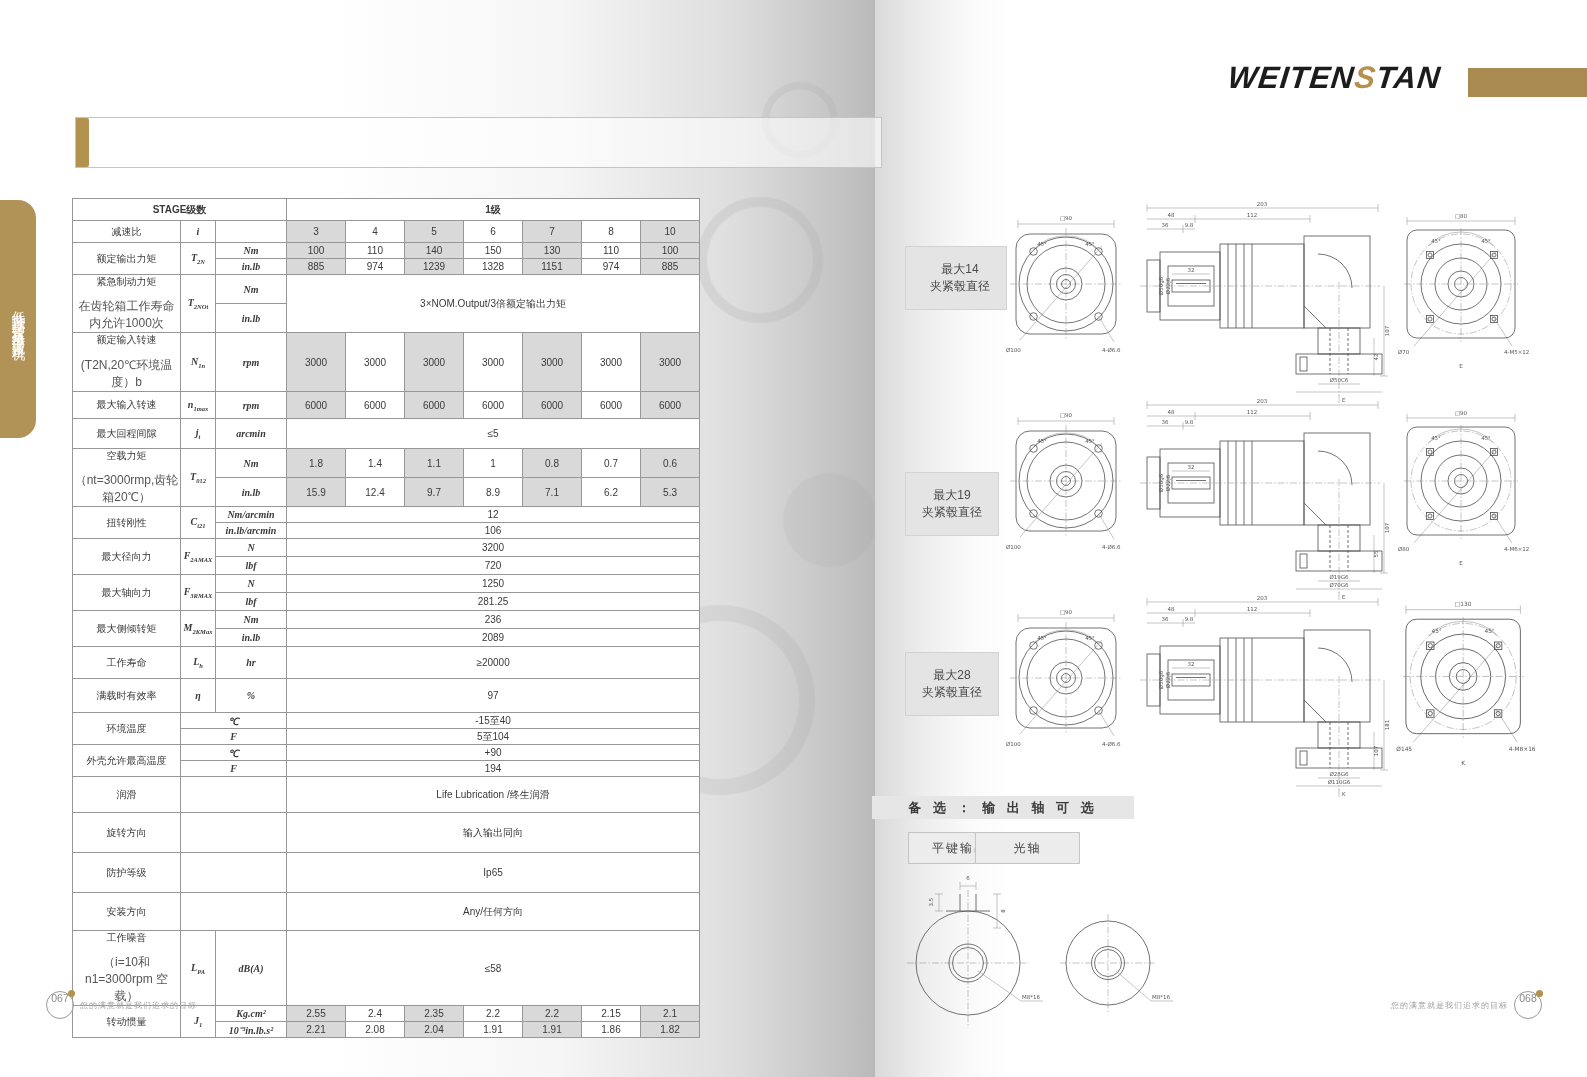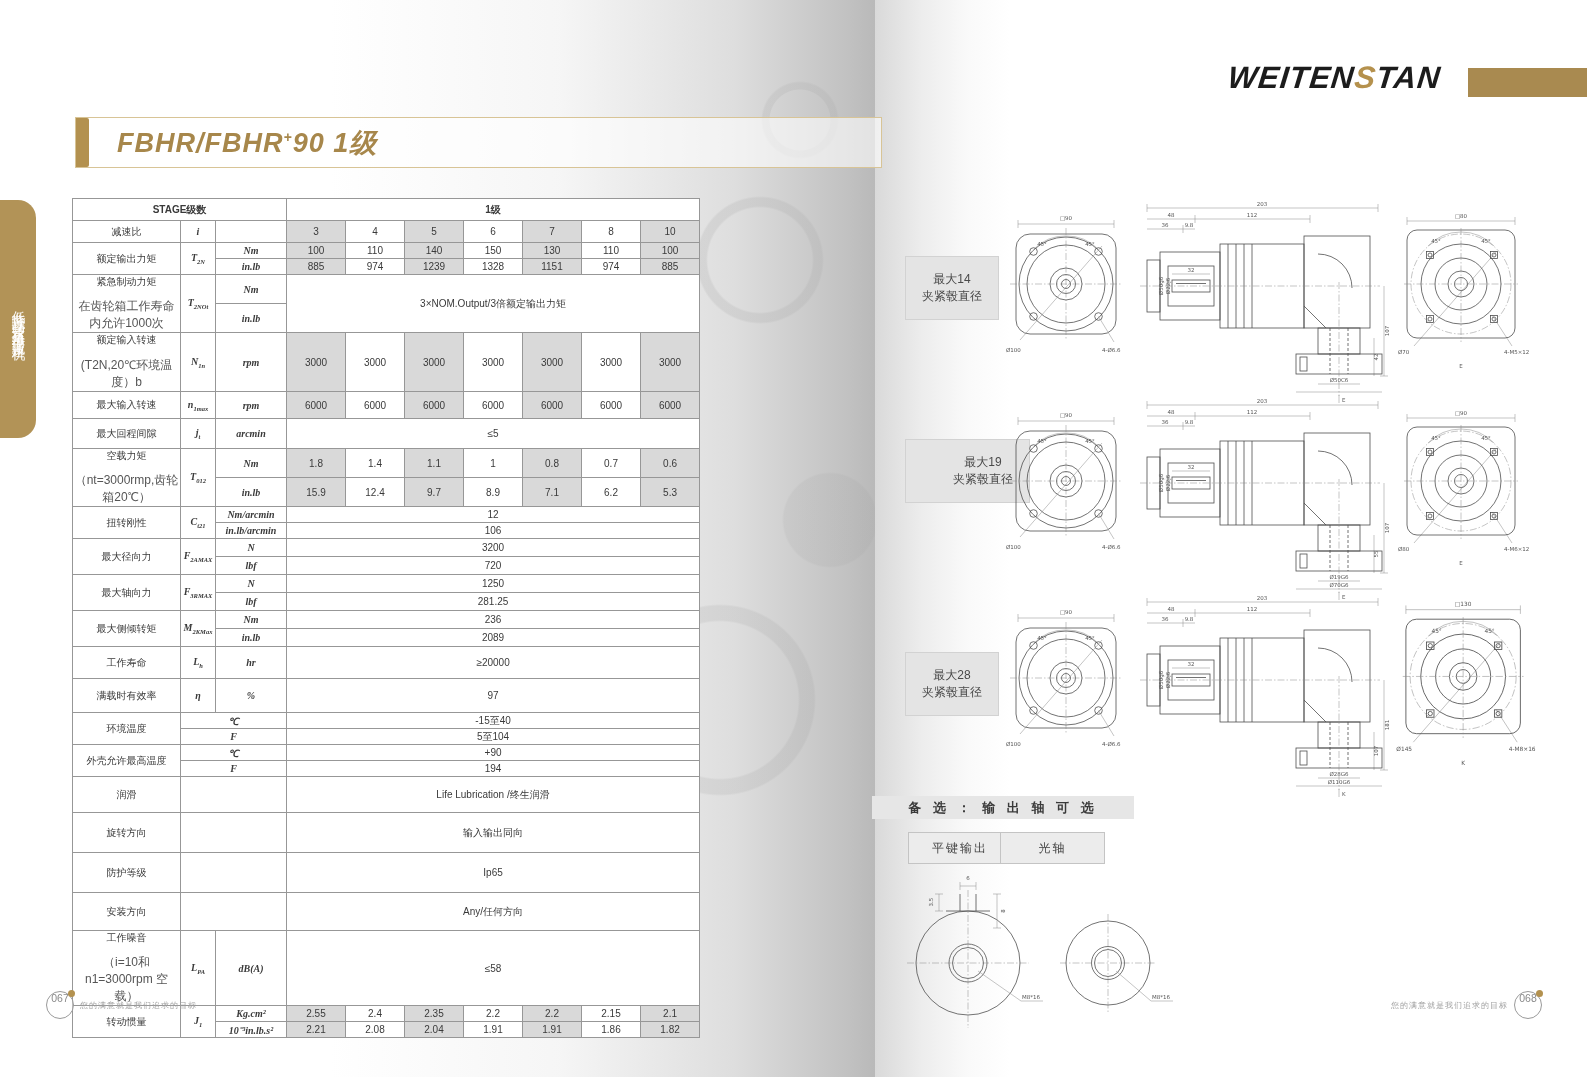--- a/index.html
+++ b/index.html
@@ -84,21 +84,21 @@
     background:#e6e6e6;display:flex;align-items:center;justify-content:center;
     font-size:13px;letter-spacing:4px;color:#3a3a3a;font-weight:700;
   }
   .opt-btn{
     position:absolute;top:832px;height:30px;z-index:2;
     background:#ececec;border:1px solid #c4c4c4;
     display:flex;align-items:center;justify-content:center;
     font-size:12px;color:#444;letter-spacing:2px;
   }
   .opt-btn.key{left:908px;width:102px;}
-  .opt-btn.plain{left:1000px;width:103px;}
+  .opt-btn.plain{left:975px;width:103px;}
   .shaft-svg{position:absolute;left:893px;top:868px;width:310px;height:165px;z-index:2;}
   
   .footer{position:absolute;top:991px;z-index:2;display:flex;align-items:center;gap:6px;}
   .footer.fl{left:46px;}
   .footer.fr{left:1372px;width:170px;justify-content:flex-end;}
   .pgcirc{
     position:relative;width:26px;height:26px;border:1.2px solid #9a9a9a;border-radius:50%;
     display:inline-flex;justify-content:center;
     font-size:10.5px;color:#8a8a8a;flex:0 0 auto;background:rgba(255,255,255,.4);
   }
@@ -109,21 +109,20 @@
 <body>
 
 <div class="bg-machinery"></div>
 <div class="bg-fold-right"></div>
 
 <div class="brand"><span>WEITEN</span><span class="gold-s">S</span><span>TAN</span></div>
 <div class="brand-block"></div>
 
 <div class="title-box">
   <div class="title-bar"></div>
-  <div class="title-text"><span>FBHR/FBHR</span><span class="sup">+</span><span>90  1级</span></div>
 </div>
 
 <div class="side-tab">
   <div class="vtext">低背隙高转速直角输出减速机</div>
 </div>
 
 <div class="spec-wrap">
   <table class="spec" id="spec-table">
     <colgroup>
       <col style="width:108px">
@@ -352,25 +351,25 @@
           <td class="val sh">2.04</td>
           <td class="val">1.91</td>
           <td class="val sh">1.91</td>
           <td class="val">1.86</td>
           <td class="val sh">1.82</td>
         </tr>
       </tbody>
   </table>
 </div>
 
-<div class="dim-box" style="left:905px;top:256px;">
+<div class="dim-box" style="left:905px;top:246px;padding-left:8px;">
   <span>最大14</span>
   <span>夹紧毂直径</span>
 </div>
-<div class="dim-box" style="left:905px;top:439px;padding-left:31px;">
+<div class="dim-box" style="left:905px;top:472px;">
   <span>最大19</span>
   <span>夹紧毂直径</span>
 </div>
 <div class="dim-box" style="left:905px;top:652px;text-align:right;">
   <span>最大28</span>
   <span>夹紧毂直径</span>
 </div>
 
 <svg width="0" height="0" style="position:absolute" aria-hidden="true">
   <defs>

